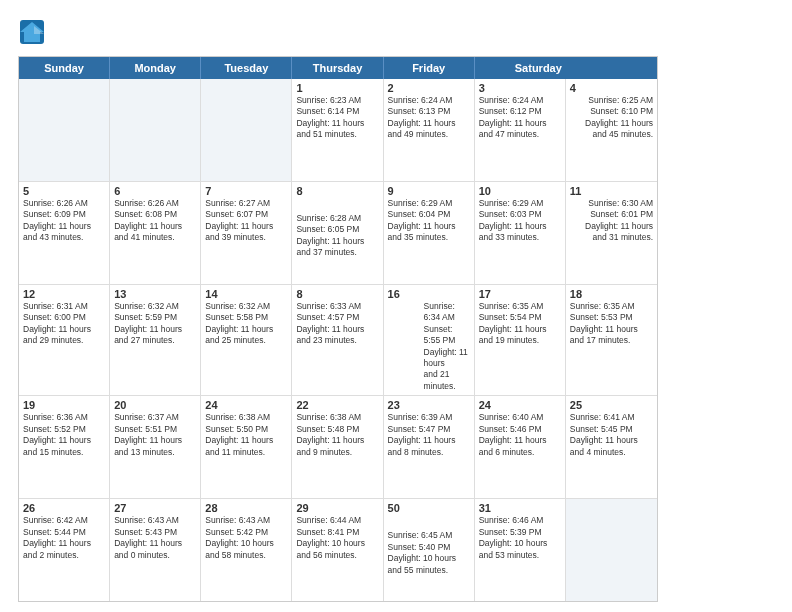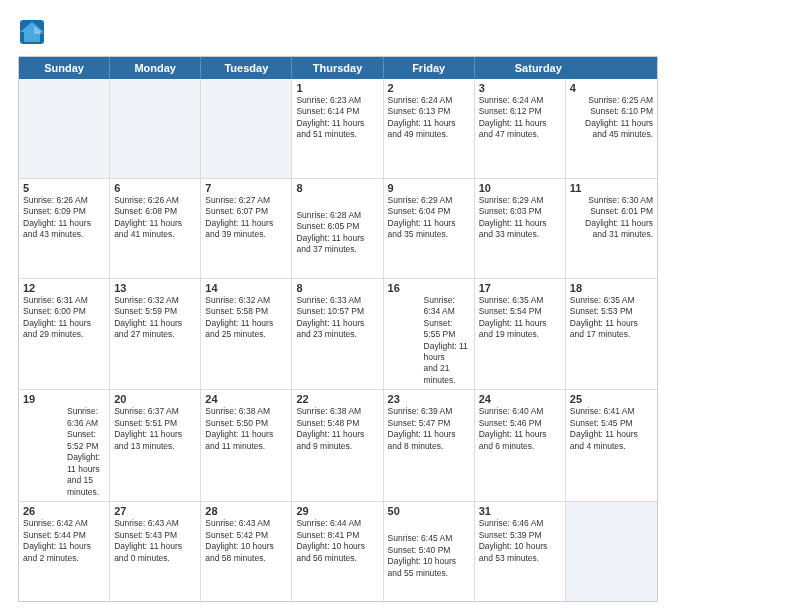--- a/index.html
+++ b/index.html
@@ -250,21 +250,21 @@
           <div class="cal-cell">
             <span class="day-num">14</span>
             <div class="cell-text" style="white-space: pre-line;">Sunrise: 6:32 AM
 Sunset: 5:58 PM
 Daylight: 11 hours
 and 25 minutes.</div>
           </div>
           <div class="cal-cell">
             <span class="day-num">8</span>
             <div class="cell-text" style="white-space: pre-line;">Sunrise: 6:33 AM
-Sunset: 10:57 PM
+Sunset: 4:57 PM
 Daylight: 11 hours
 and 23 minutes.</div>
           </div>
           <div class="cal-cell">
             <span class="day-num">16</span>
             <div class="cell-text" style="white-space: pre-line; margin-left: 36px;">Sunrise: 6:34 AM
 Sunset: 5:55 PM
 Daylight: 11 hours
 and 21 minutes.</div>
           </div>
@@ -279,21 +279,21 @@
             <span class="day-num">18</span>
             <div class="cell-text" style="white-space: pre-line;">Sunrise: 6:35 AM
 Sunset: 5:53 PM
 Daylight: 11 hours
 and 17 minutes.</div>
           </div>
         </div>
         <div class="cal-row">
           <div class="cal-cell">
             <span class="day-num">19</span>
-            <div class="cell-text" style="white-space: pre-line; margin-left: 44px;">Sunrise: 6:36 AM
+            <div class="cell-text" style="white-space: pre-line;">Sunrise: 6:36 AM
 Sunset: 5:52 PM
 Daylight: 11 hours
 and 15 minutes.</div>
           </div>
           <div class="cal-cell">
             <span class="day-num">20</span>
             <div class="cell-text" style="white-space: pre-line;">Sunrise: 6:37 AM
 Sunset: 5:51 PM
 Daylight: 11 hours
 and 13 minutes.</div>

